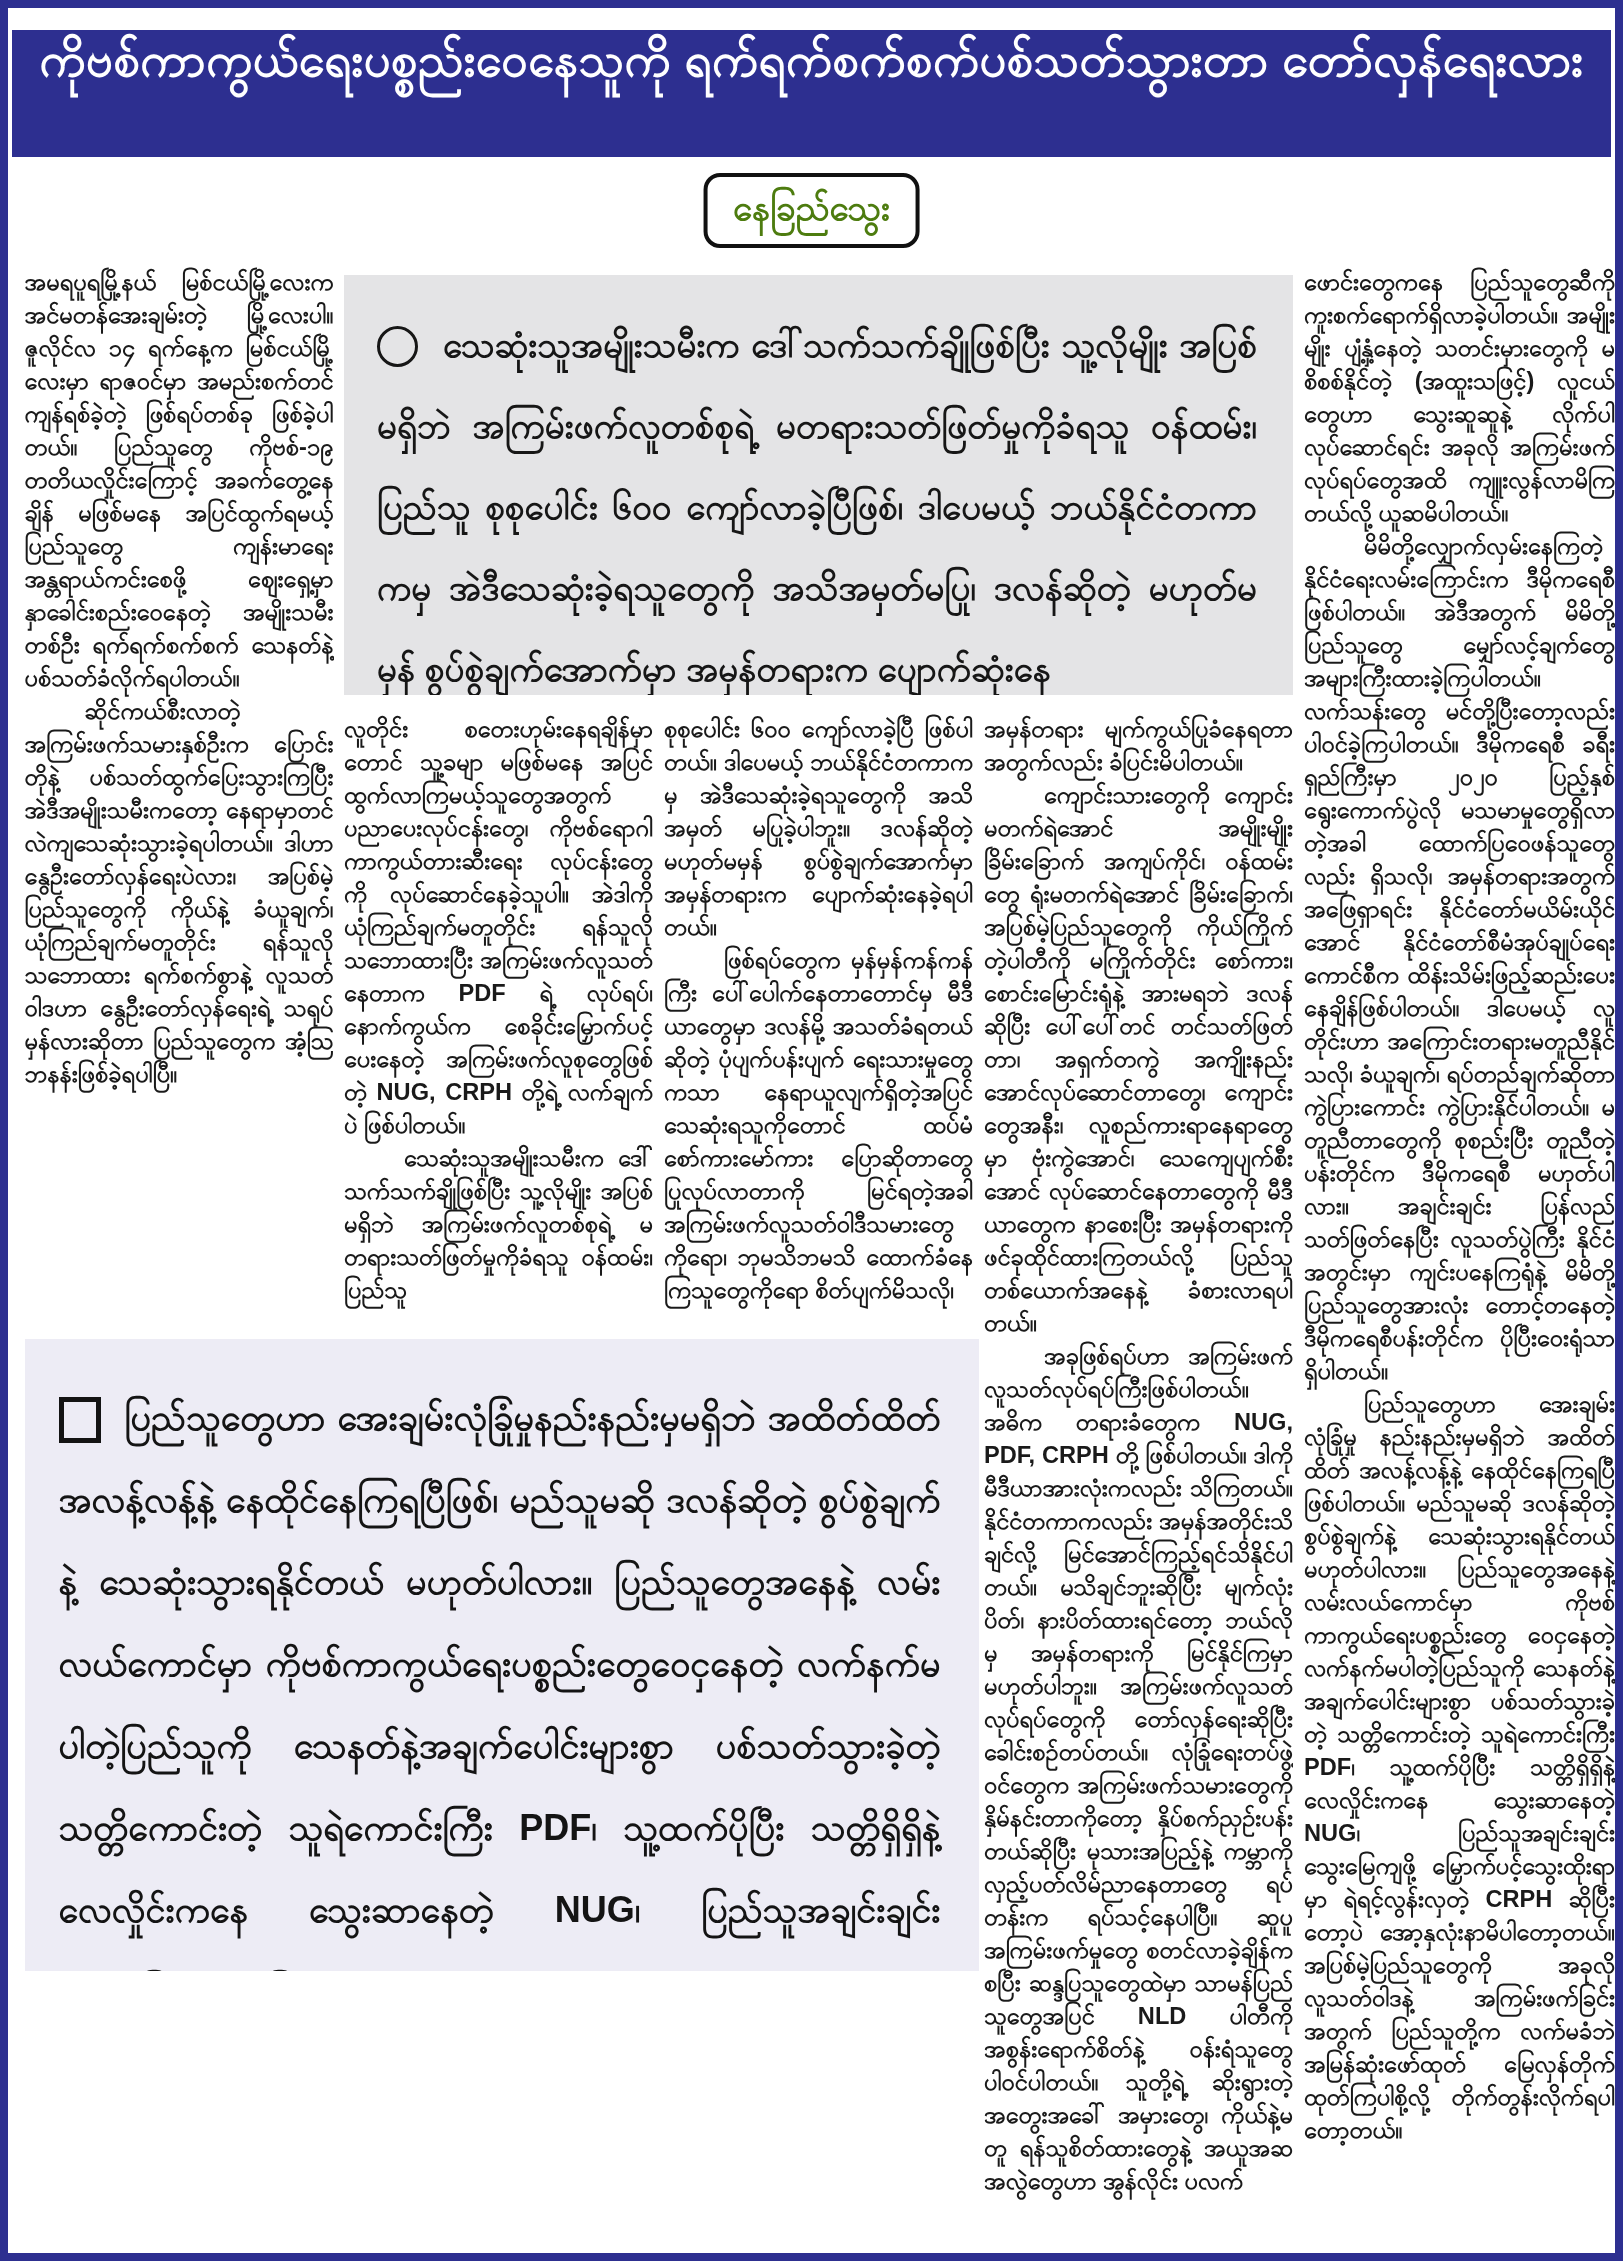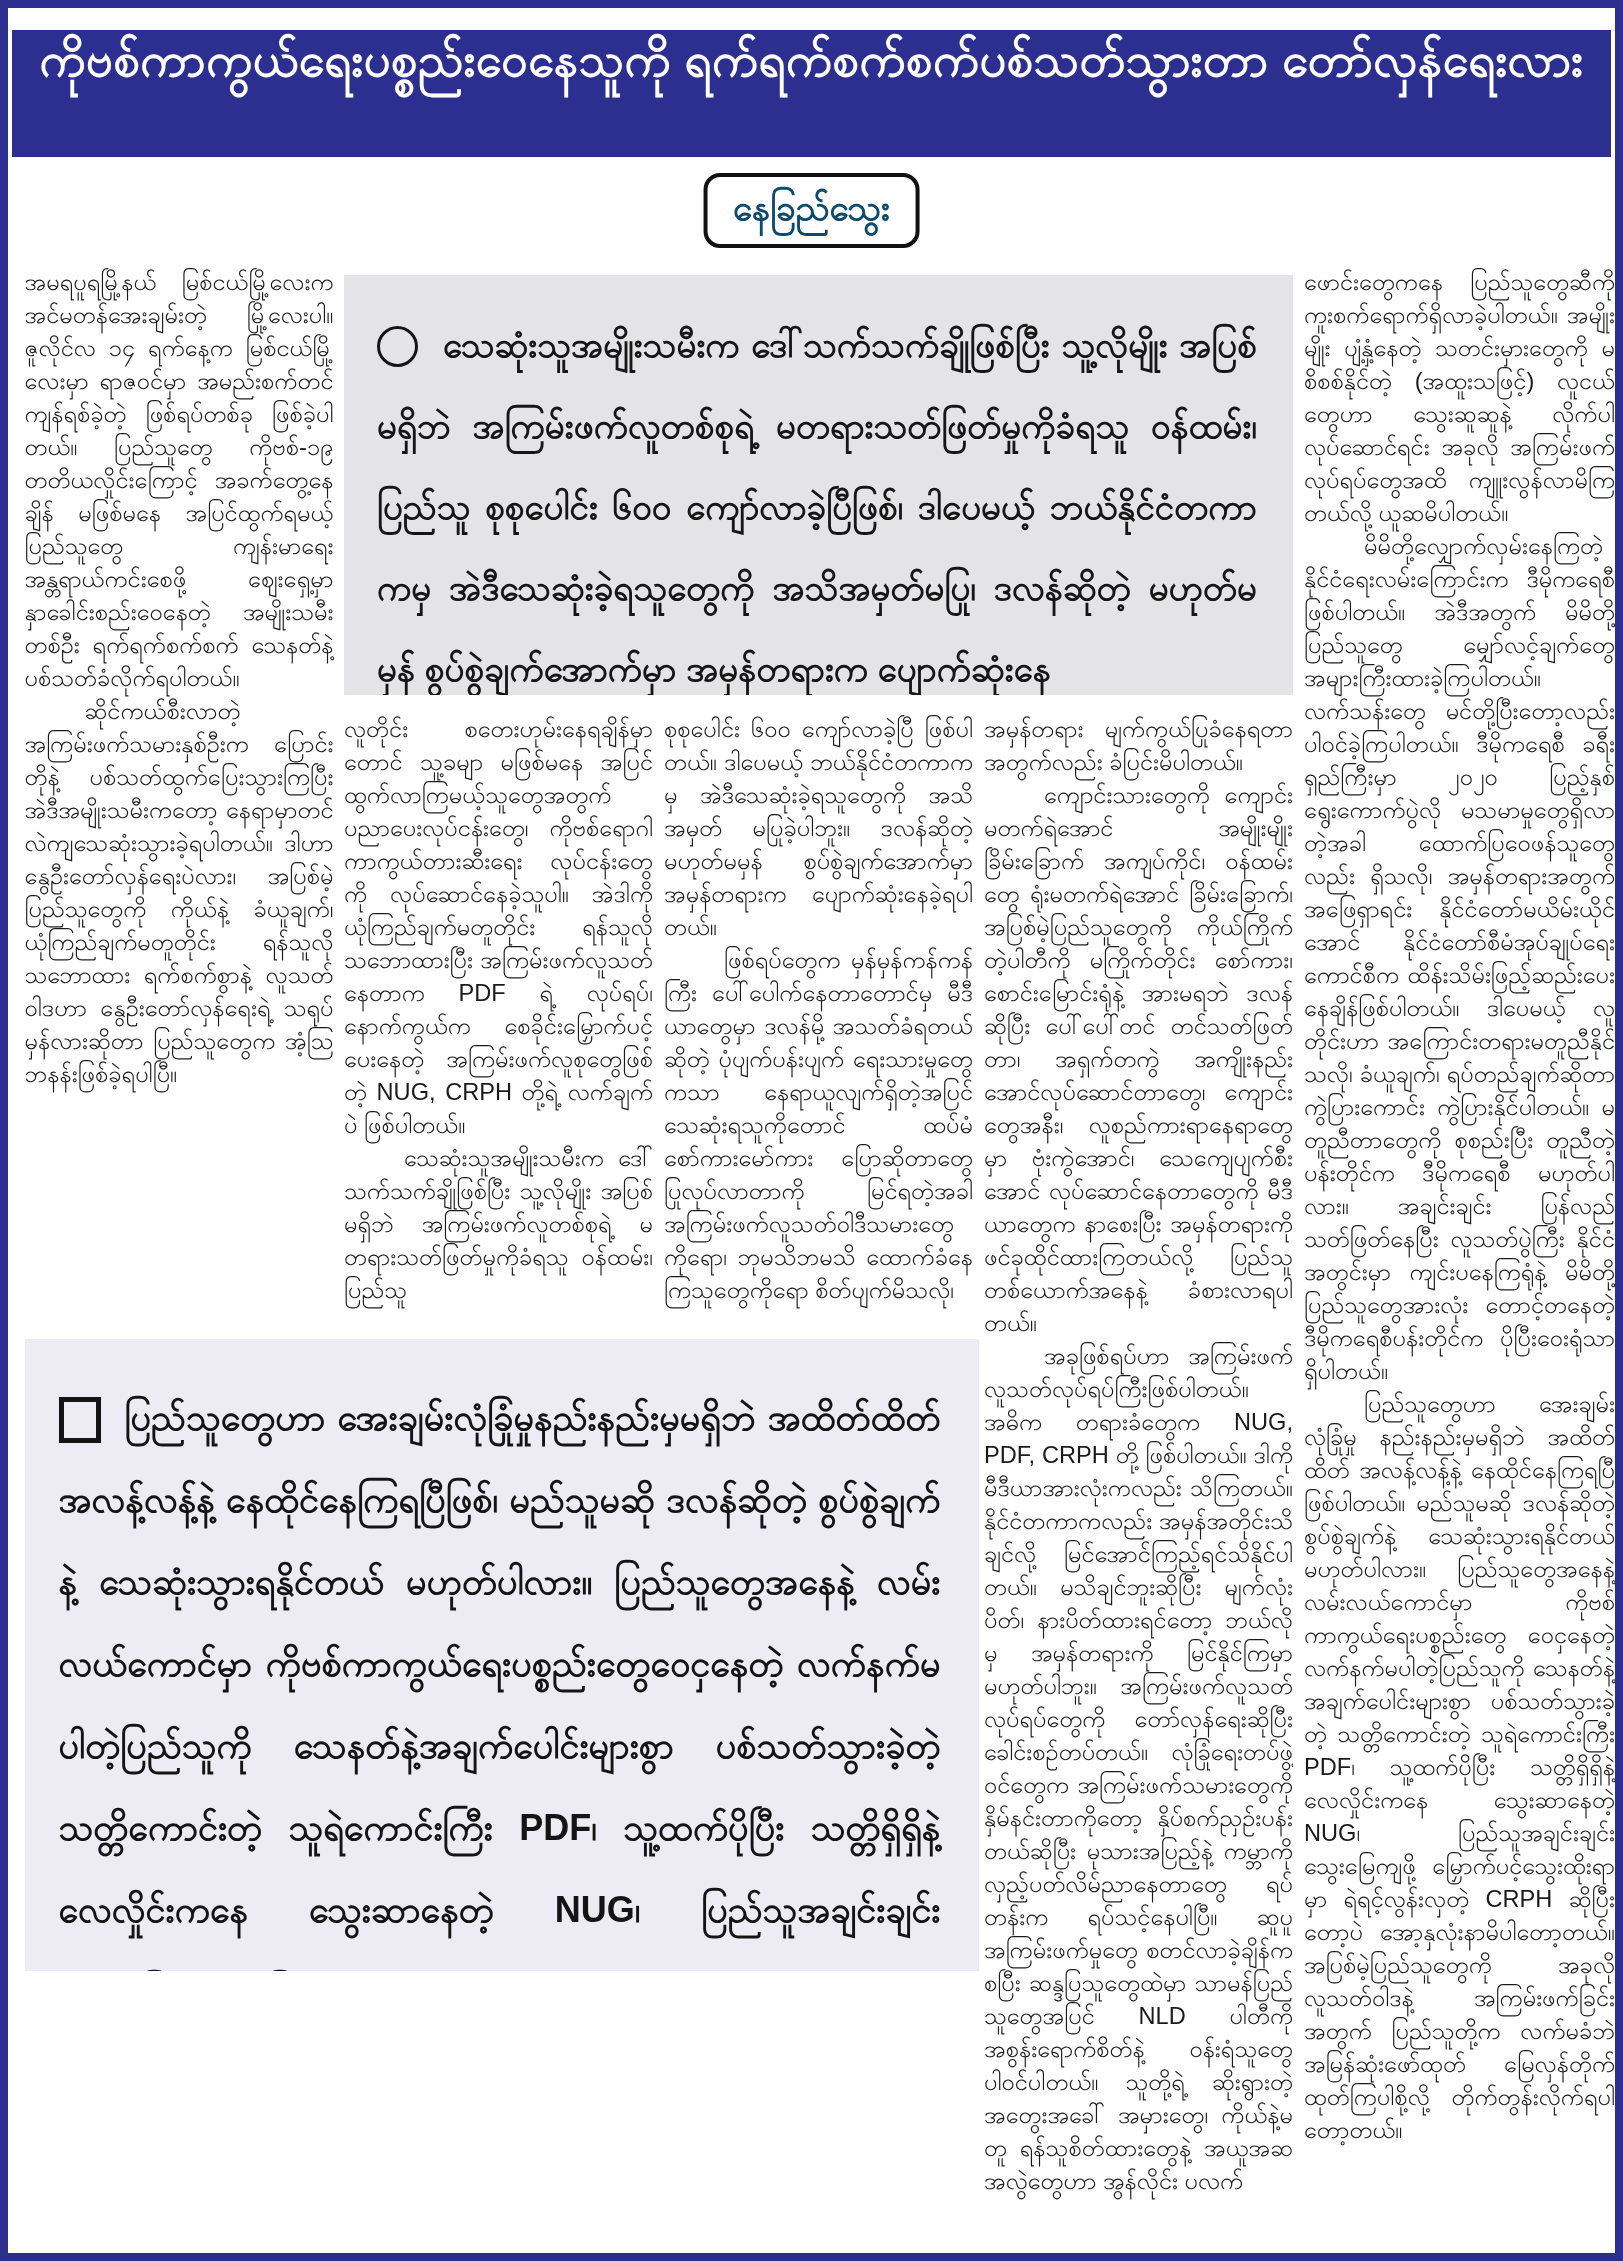--- a/index.html
+++ b/index.html
@@ -37,30 +37,31 @@
   .author-box {
     position: absolute;
     top: 165px;
     left: 50%;
     transform: translateX(-50%);
     border: 4.4px solid #111;
     border-radius: 16.5px;
     padding: 7.7px 26px;
     font-weight: bold;
     font-size: 35px;
-    color: #0c4a6e;
+    color: #4d7c0f;
     background: #fff;
   }
   .col {
     position: absolute;
     font-size: 23.6px;
     line-height: 33px;
     color: #1a1a1a;
     text-align: justify;
     overflow: hidden;
+    font-weight: bold;
   }
   .col p { margin: 0; }
   .col p.indent { text-indent: 60px; }
   .lead-quote {
     position: absolute;
     left: 336px;
     top: 267px;
     width: 949px;
     height: 420px;
     background: #e4e4e6;

